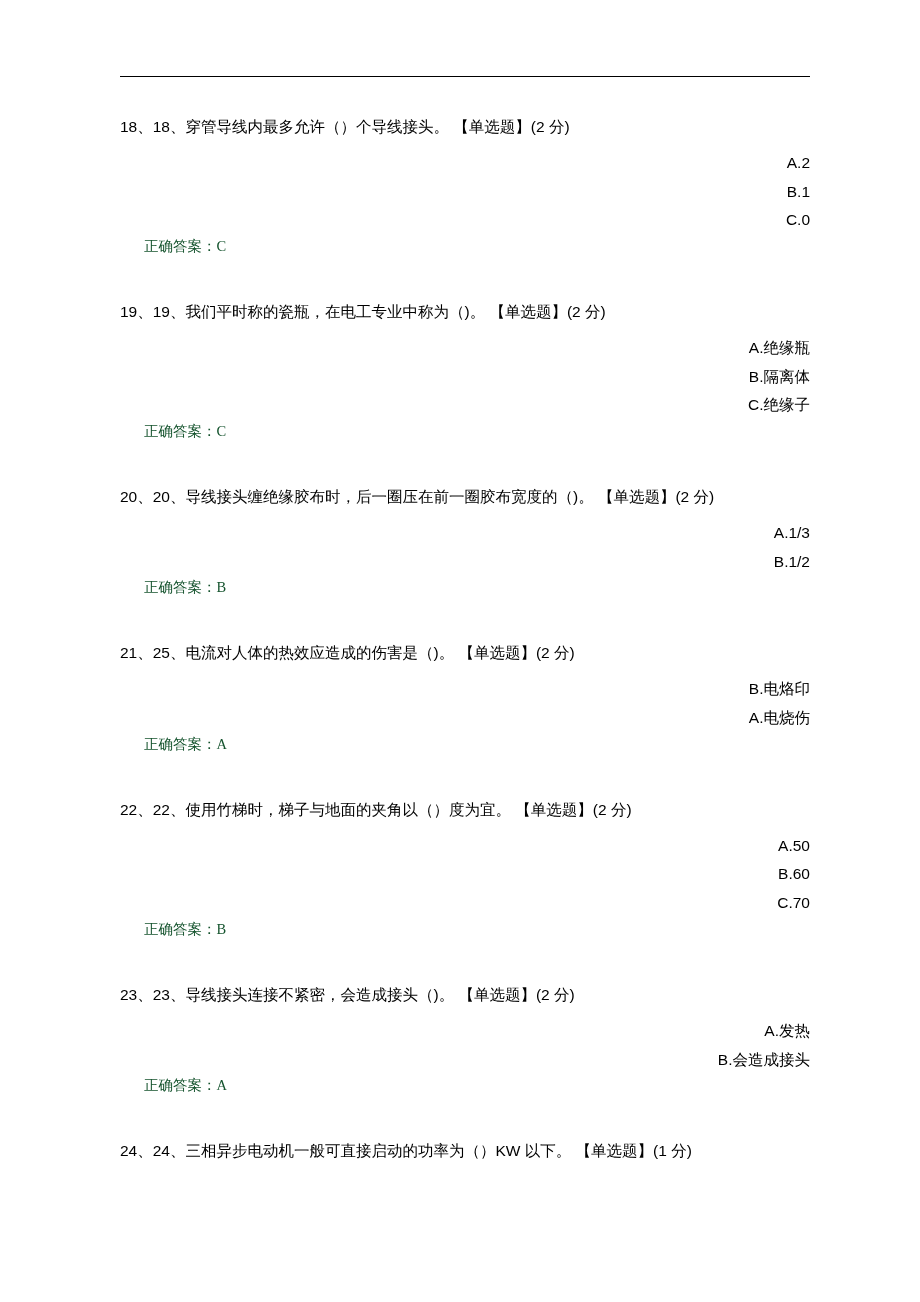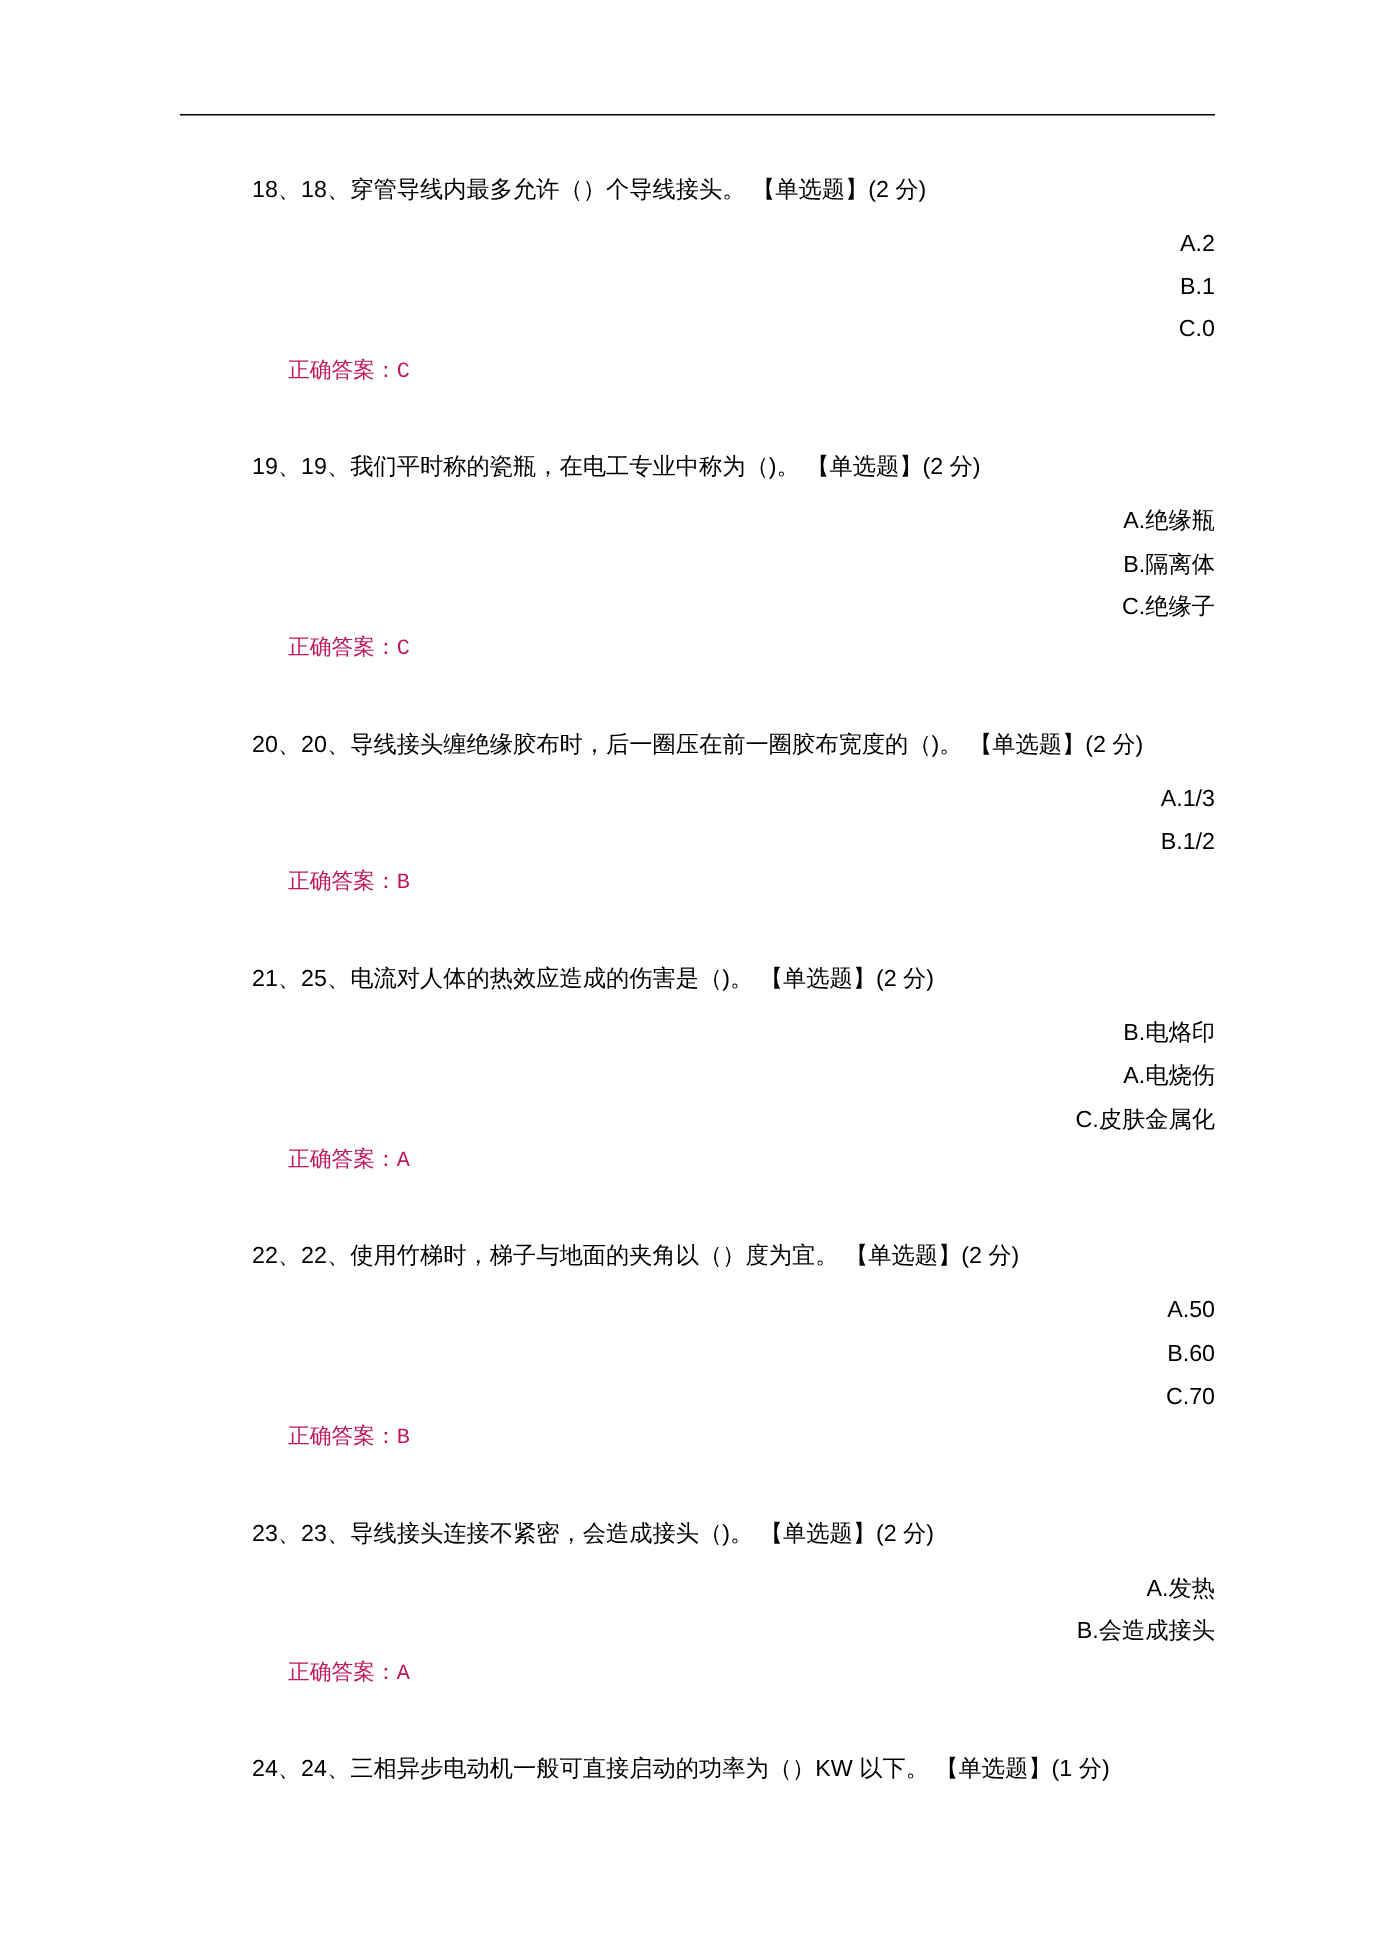--- a/index.html
+++ b/index.html
@@ -16,21 +16,20 @@
     left: 120px;
     right: 110px;
     height: 0;
     border-top: 1.5px solid #000;
   }
   .content {
     position: absolute;
     top: 115px;
     left: 120px;
     right: 110px;
-    margin-left: 48px;
   }
   .qblock {
     margin-bottom: 44px;
   }
   .stem {
     font-size: 15.5px;
     color: #000;
     line-height: 1.55;
     margin-bottom: 10px;
   }
@@ -39,22 +38,22 @@
     text-align: right;
   }
   .opt {
     font-size: 15.5px;
     color: #000;
     line-height: 1.85;
   }
   .answer {
     padding-left: 24px;
     font-size: 14.5px;
-    color: #be185d;
-    font-family: Liberation Mono, monospace;
+    color: #14532d;
+    font-family: Liberation Serif, serif;
     margin-top: 2px;
   }
 </style>
 </head>
 <body>
 
 <div class="top-rule"></div>
 
 <div class="content">
 
@@ -85,21 +84,20 @@
       <div class="opt">B.1/2</div>
     </div>
     <div class="answer">正确答案：B</div>
   </div>
 
   <div class="qblock">
     <div class="stem">21、25、电流对人体的热效应造成的伤害是（)。 【单选题】(2 分)</div>
     <div class="opts">
       <div class="opt">B.电烙印</div>
       <div class="opt">A.电烧伤</div>
-      <div class="opt">C.皮肤金属化</div>
     </div>
     <div class="answer">正确答案：A</div>
   </div>
 
   <div class="qblock">
     <div class="stem">22、22、使用竹梯时，梯子与地面的夹角以（）度为宜。 【单选题】(2 分)</div>
     <div class="opts">
       <div class="opt">A.50</div>
       <div class="opt">B.60</div>
       <div class="opt">C.70</div>

